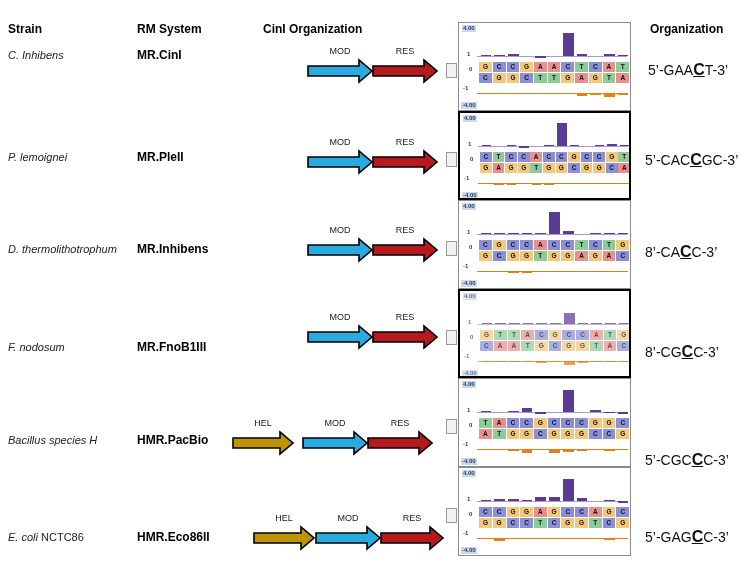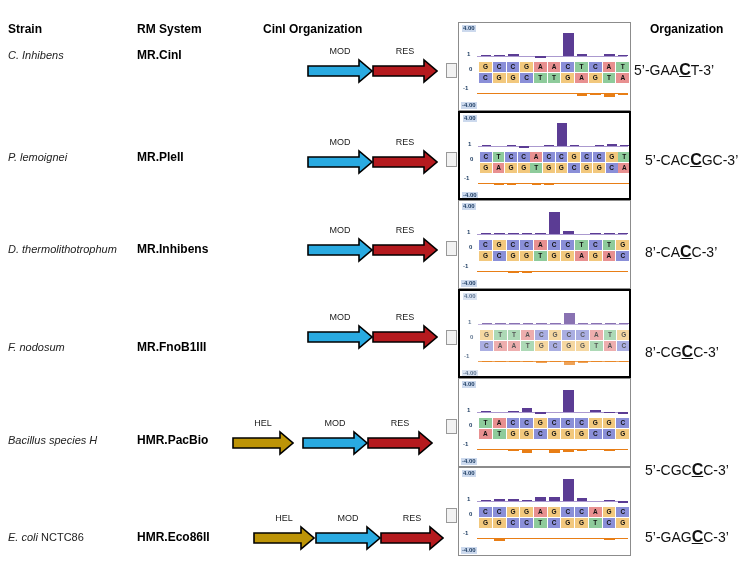--- a/index.html
+++ b/index.html
@@ -88,21 +88,21 @@
         <div class="base" style="left: 61.2px; top: 50px; width: 12.9px; background: rgb(138, 143, 216);">C</div>
         <div class="base" style="left: 74.9px; top: 50px; width: 12.9px; background: rgb(142, 203, 155);">T</div>
         <div class="base" style="left: 88.6px; top: 50px; width: 12.9px; background: rgb(142, 203, 155);">T</div>
         <div class="base" style="left: 102.4px; top: 50px; width: 12.9px; background: rgb(242, 200, 125);">G</div>
         <div class="base" style="left: 116.1px; top: 50px; width: 12.9px; background: rgb(232, 144, 144);">A</div>
         <div class="base" style="left: 129.8px; top: 50px; width: 12.9px; background: rgb(242, 200, 125);">G</div>
         <div class="base" style="left: 143.5px; top: 50px; width: 12.9px; background: rgb(142, 203, 155);">T</div>
         <div class="base" style="left: 157.3px; top: 50px; width: 12.9px; background: rgb(232, 144, 144);">A</div>
       </div>
       <div class="handle" style="left: 446px; top: 63px;"></div>
-      <div class="spec" style="left: 634px; top: 70px;"><span class="pre">5’-GAA</span><span class="mod">C</span><span class="suf">T-3’</span></div>
+      <div class="spec" style="left: 648px; top: 70px;"><span class="pre">5’-GAA</span><span class="mod">C</span><span class="suf">T-3’</span></div>
       <div class="strain" style="left: 8px; top: 157px;"><i>P. lemoignei</i><span></span></div>
       <div class="rm" style="left: 137px; top: 157px;">MR.PleII</div>
       <div class="gene-label" style="left: 340px; top: 137px;">MOD</div>
       <div class="gene-arrow" style="left: 307px; top: 149px;"><svg width="66" height="26" viewBox="0 0 66 26">
           <polygon points="1,8 52,8 52,2 65,13 52,24 52,18 1,18" fill="#29aae1" stroke="#000" stroke-width="1.6" stroke-linejoin="miter"></polygon>
         </svg></div>
       <div class="gene-label" style="left: 405px; top: 137px;">RES</div>
       <div class="gene-arrow" style="left: 372px; top: 149px;"><svg width="66" height="26" viewBox="0 0 66 26">
           <polygon points="1,8 52,8 52,2 65,13 52,24 52,18 1,18" fill="#b51a1e" stroke="#000" stroke-width="1.6" stroke-linejoin="miter"></polygon>
         </svg></div>
@@ -349,21 +349,21 @@
         <div class="base" style="left: 61.2px; top: 50px; width: 12.9px; background: rgb(242, 200, 125);">G</div>
         <div class="base" style="left: 74.9px; top: 50px; width: 12.9px; background: rgb(138, 143, 216);">C</div>
         <div class="base" style="left: 88.6px; top: 50px; width: 12.9px; background: rgb(242, 200, 125);">G</div>
         <div class="base" style="left: 102.4px; top: 50px; width: 12.9px; background: rgb(242, 200, 125);">G</div>
         <div class="base" style="left: 116.1px; top: 50px; width: 12.9px; background: rgb(242, 200, 125);">G</div>
         <div class="base" style="left: 129.8px; top: 50px; width: 12.9px; background: rgb(138, 143, 216);">C</div>
         <div class="base" style="left: 143.5px; top: 50px; width: 12.9px; background: rgb(138, 143, 216);">C</div>
         <div class="base" style="left: 157.3px; top: 50px; width: 12.9px; background: rgb(242, 200, 125);">G</div>
       </div>
       <div class="handle" style="left: 446px; top: 419px;"></div>
-      <div class="spec" style="left: 645px; top: 470px;"><span class="pre">5’-CGC</span><span class="mod">C</span><span class="suf">C-3’</span></div>
+      <div class="spec" style="left: 645px; top: 460px;"><span class="pre">5’-CGC</span><span class="mod">C</span><span class="suf">C-3’</span></div>
       <div class="strain" style="left: 8px; top: 537px;"><i>E. coli</i><span> NCTC86</span></div>
       <div class="rm" style="left: 137px; top: 537px;">HMR.Eco86II</div>
       <div class="gene-label" style="left: 284px; top: 513px;">HEL</div>
       <div class="gene-arrow" style="left: 253px; top: 525px;"><svg width="62" height="26" viewBox="0 0 62 26">
           <polygon points="1,8 48,8 48,2 61,13 48,24 48,18 1,18" fill="#bd9407" stroke="#000" stroke-width="1.6" stroke-linejoin="miter"></polygon>
         </svg></div>
       <div class="gene-label" style="left: 348px; top: 513px;">MOD</div>
       <div class="gene-arrow" style="left: 315px; top: 525px;"><svg width="66" height="26" viewBox="0 0 66 26">
           <polygon points="1,8 52,8 52,2 65,13 52,24 52,18 1,18" fill="#29aae1" stroke="#000" stroke-width="1.6" stroke-linejoin="miter"></polygon>
         </svg></div>

